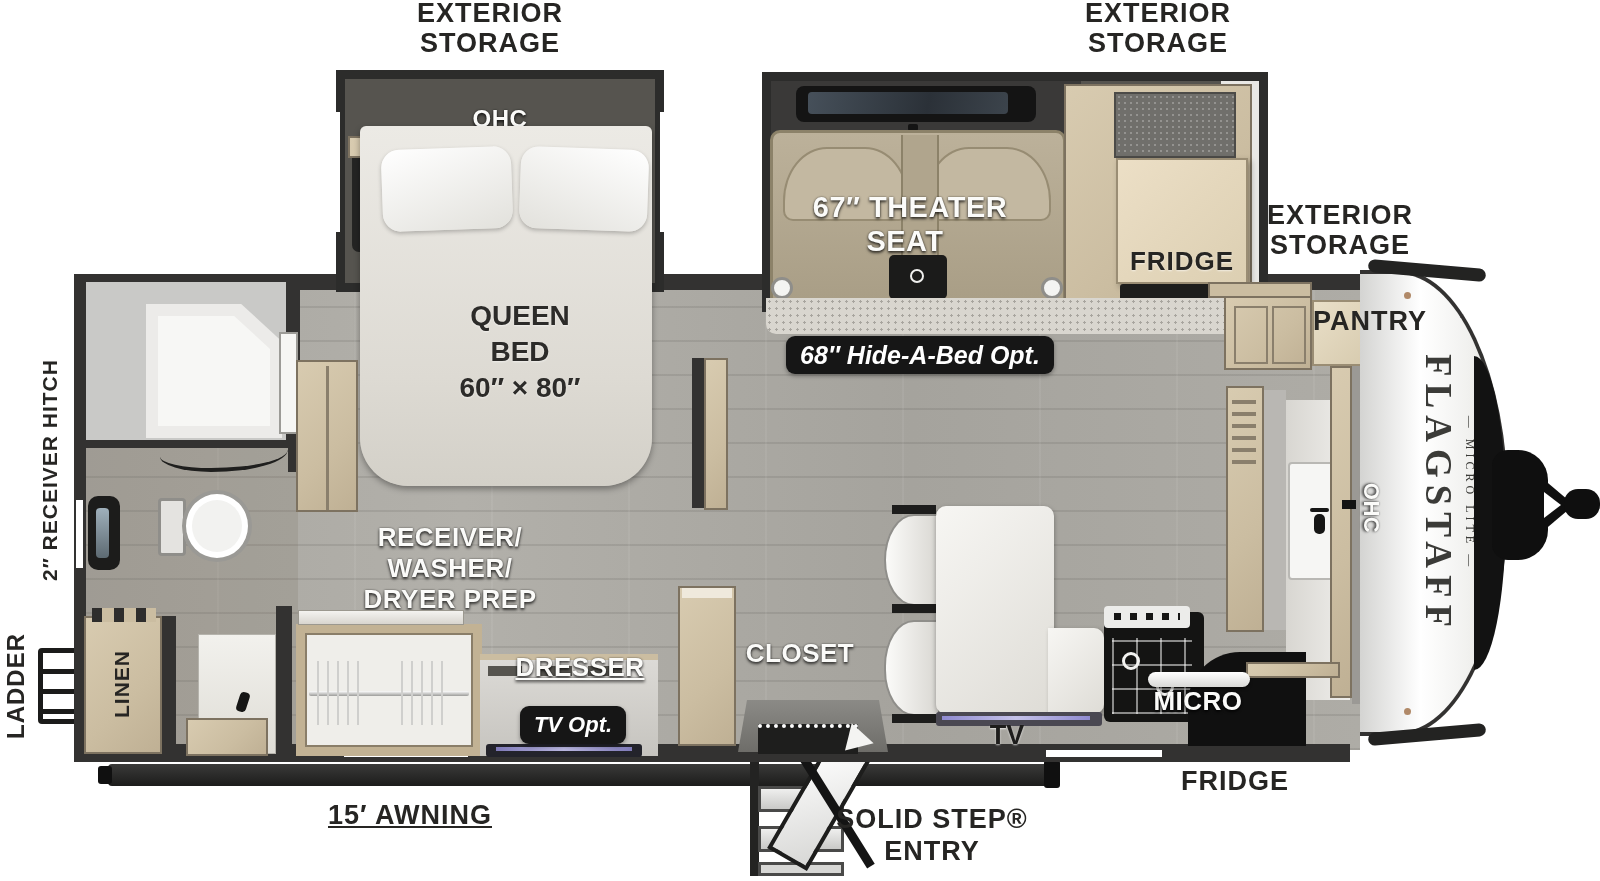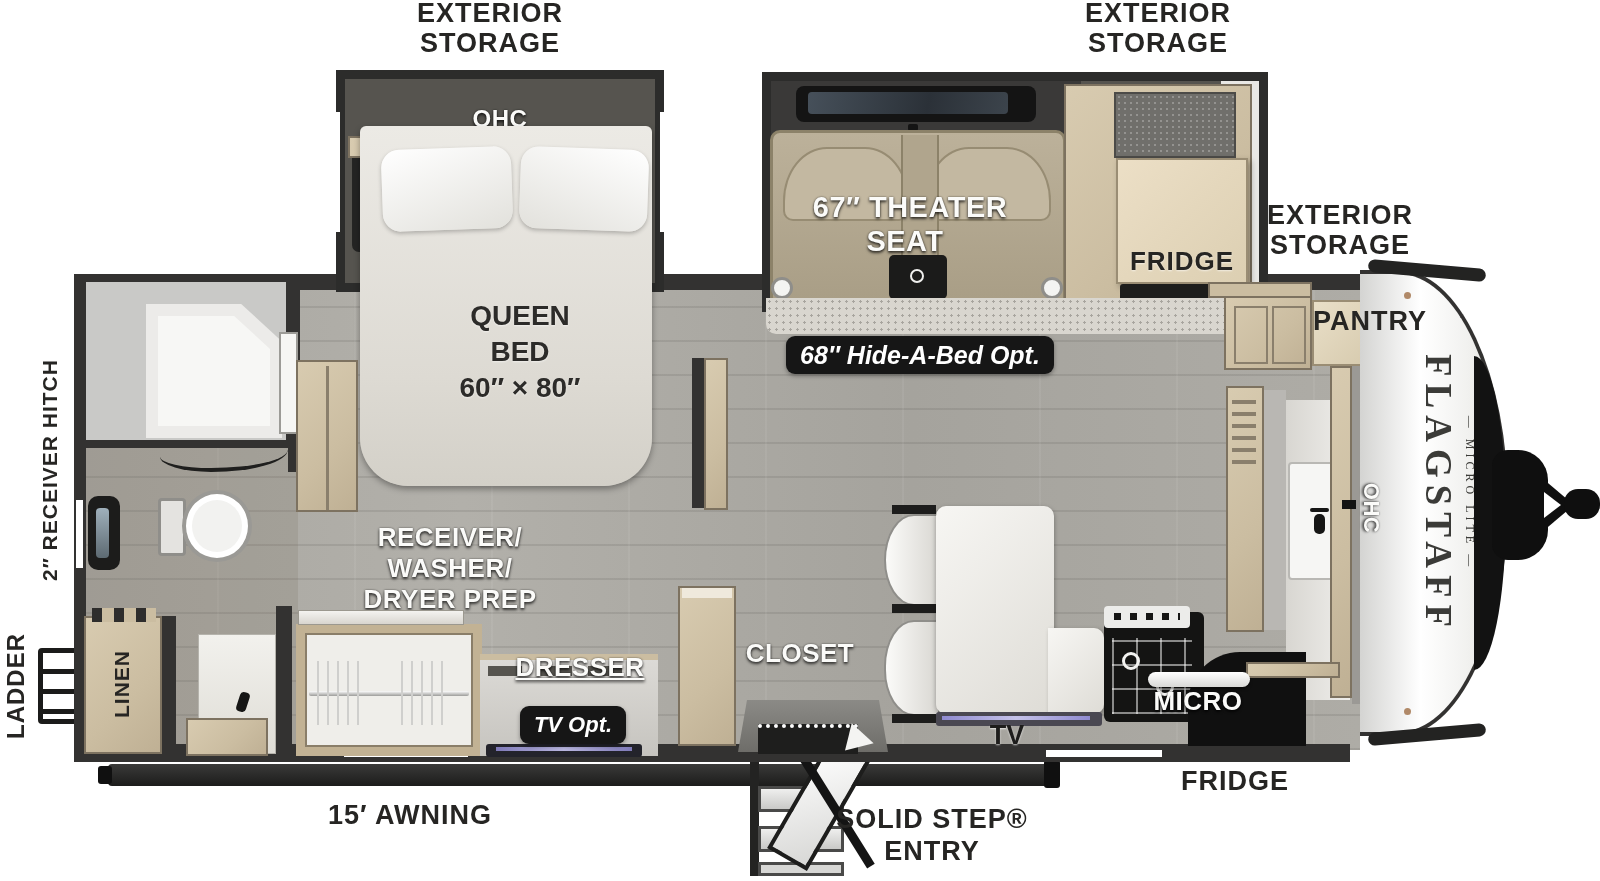--- a/index.html
+++ b/index.html
@@ -257,21 +257,21 @@
   <div class="lbl" style="left:390px;top:28px;width:200px;">STORAGE</div>
 
   <div class="lbl" style="left:1058px;top:-2px;width:200px;">EXTERIOR</div>
   <div class="lbl" style="left:1058px;top:28px;width:200px;">STORAGE</div>
 
   <div class="lbl" style="left:1240px;top:200px;width:200px;">EXTERIOR</div>
   <div class="lbl" style="left:1240px;top:230px;width:200px;">STORAGE</div>
 
   <div class="lbl" style="left:1290px;top:306px;width:160px;">PANTRY</div>
 
-  <div class="lbl" style="left:310px;top:800px;width:200px;">15′ AWNING</div>
+  <div class="lbl" style="left:310px;top:800px;width:200px;text-decoration:underline;">15′ AWNING</div>
 
   <div class="lbl" style="left:832px;top:836px;width:200px;">ENTRY</div>
   <div class="lbl" style="left:832px;top:804px;width:200px;">SOLID STEP®</div>
 
   <div class="lbl" style="left:1135px;top:766px;width:200px;">FRIDGE</div>
 
   <div class="lbl vert" style="left:-100px;top:457px;width:300px;font-size:21px;line-height:26px;">2″ RECEIVER HITCH</div>
   <div class="lbl vert" style="left:-59px;top:672px;width:150px;font-size:24px;line-height:28px;">LADDER</div>
 
 </div>

